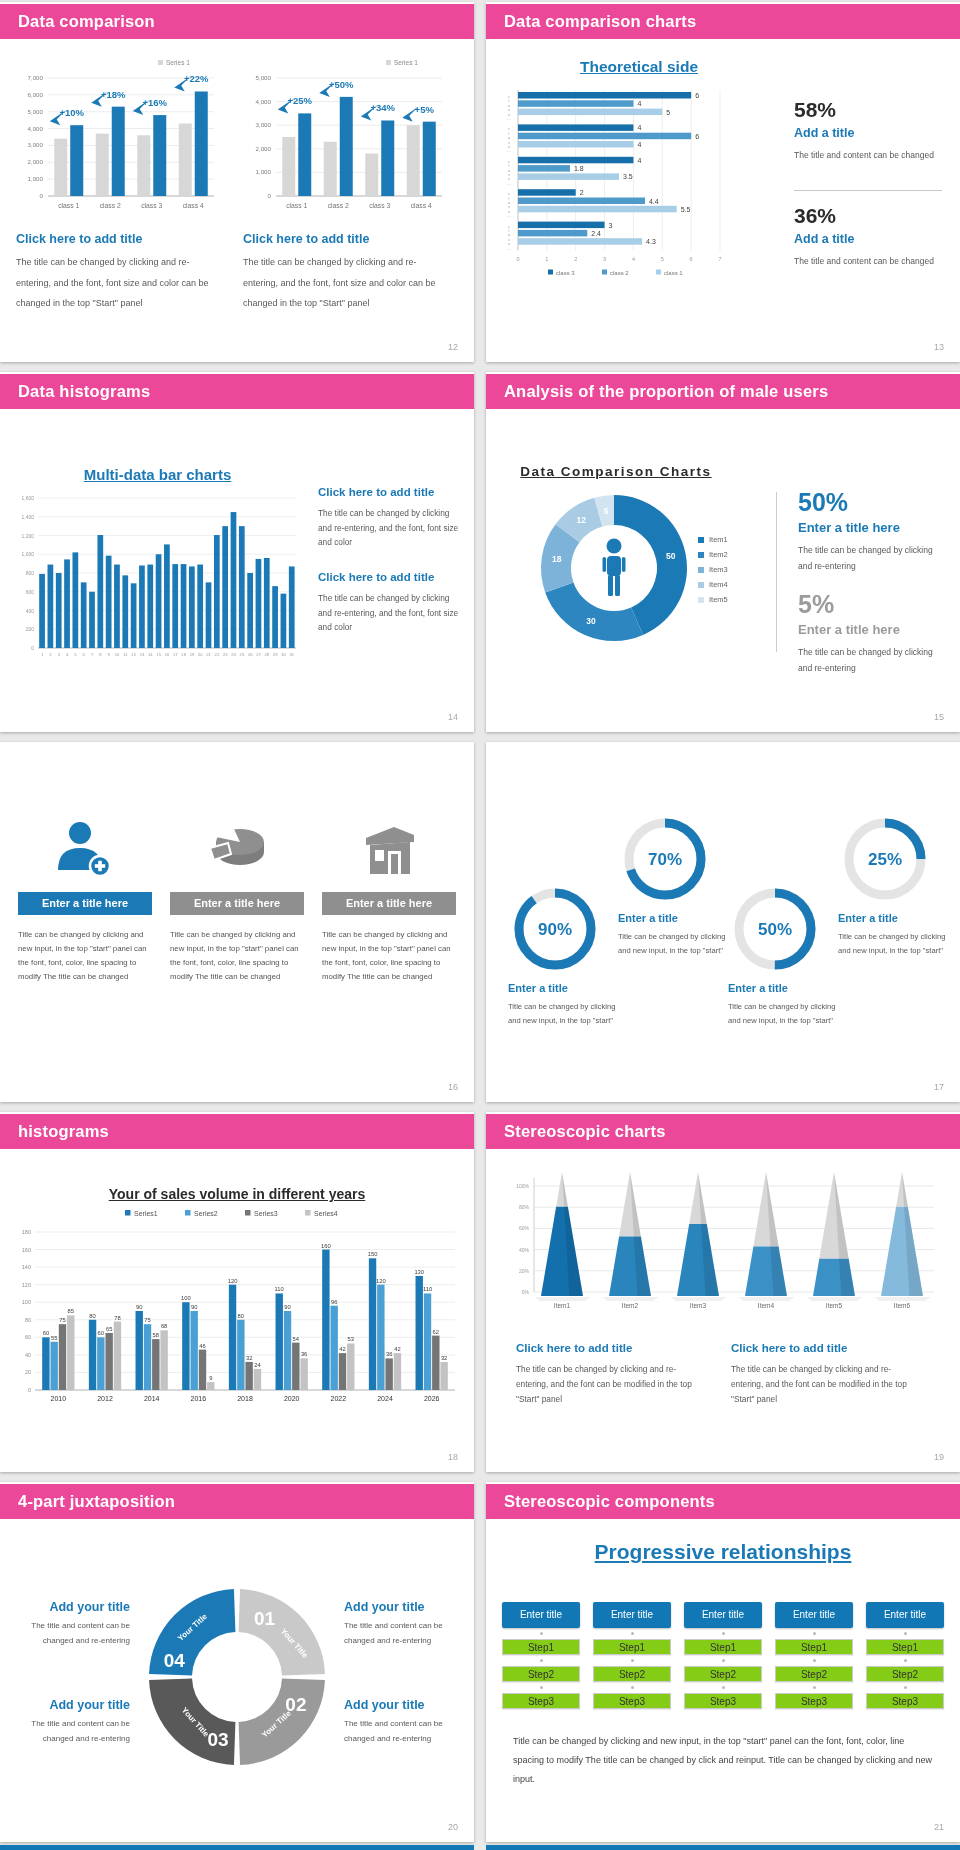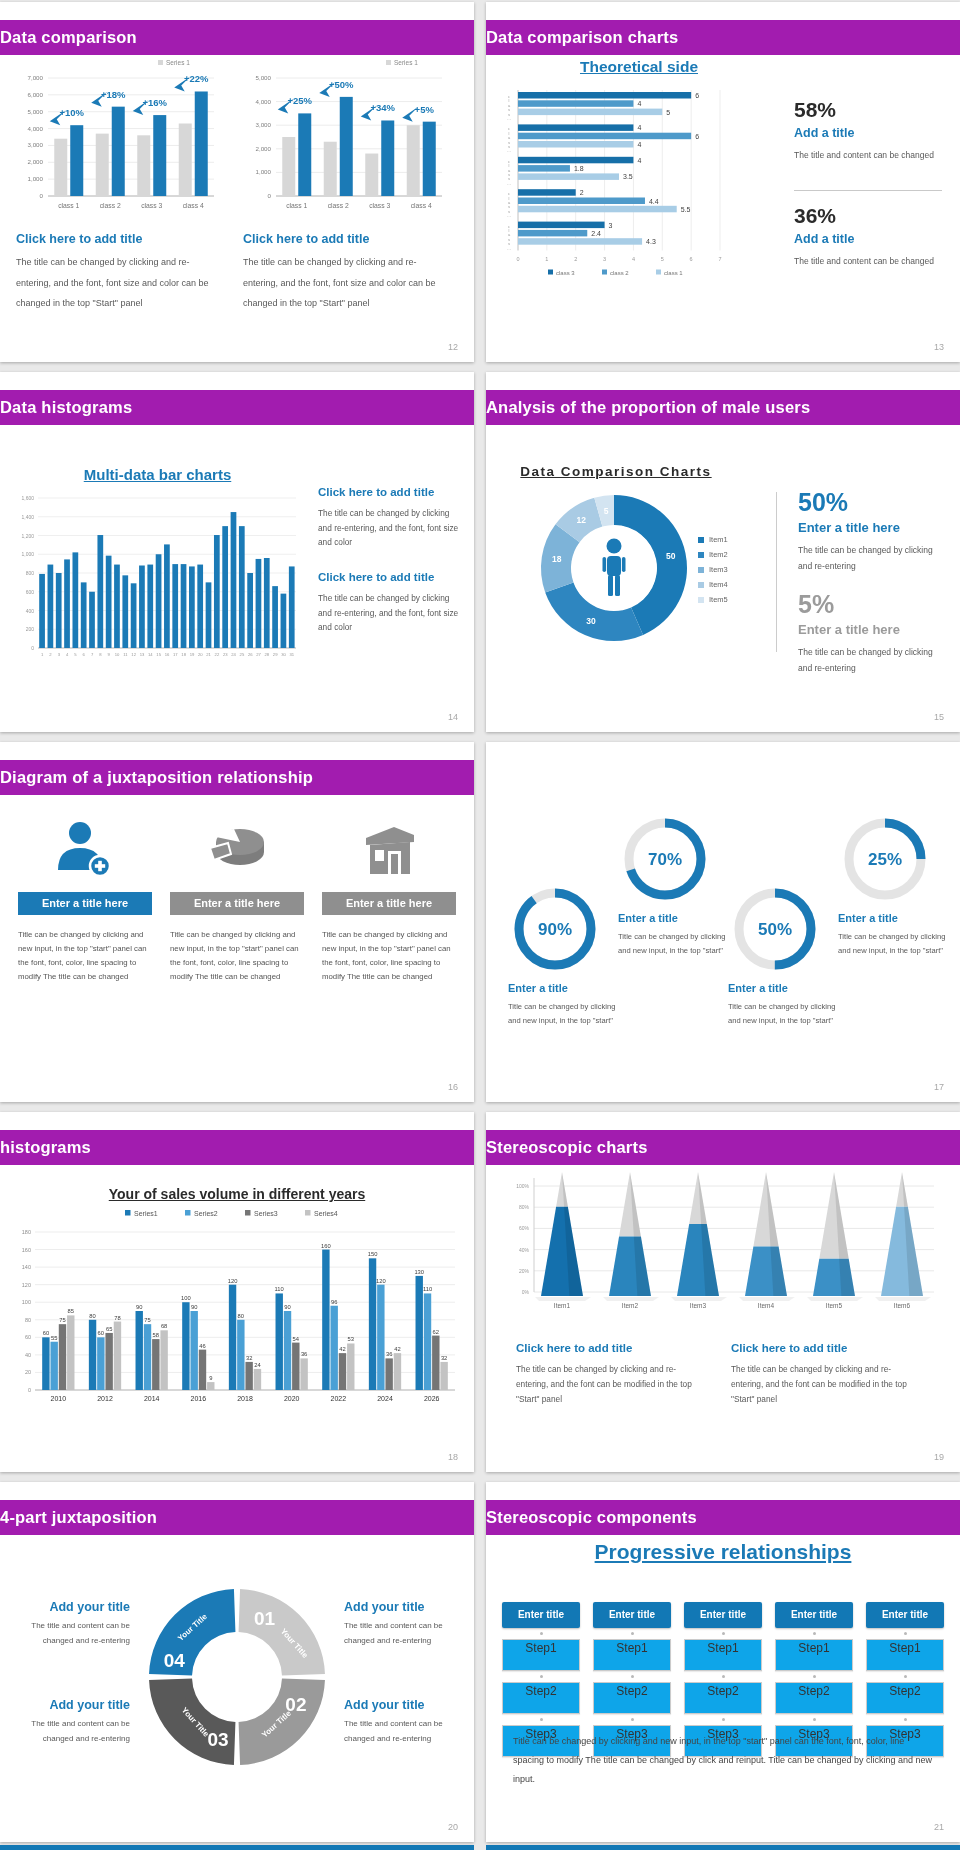--- a/index.html
+++ b/index.html
@@ -1,41 +1,41 @@
 <!DOCTYPE html>
 <html><head>
 <meta charset="utf-8">
 <style>
 *{margin:0;padding:0;box-sizing:border-box;}
 html,body{background:#e9e9e9;}
 body{font-family:"Liberation Sans",sans-serif;}
 .board{position:relative;width:960px;height:1850px;background:#e9e9e9;overflow:hidden;}
 .slide{position:absolute;width:474px;height:360px;background:#fff;box-shadow:0 1px 3px rgba(0,0,0,.28);}
-.sl-h{position:absolute;left:0;top:18px;width:100%;height:35px;background:#a21caf;color:#fff;
- font-size:16.5px;font-weight:bold;line-height:35px;padding-left:0;letter-spacing:.2px;}
+.sl-h{position:absolute;left:0;top:2px;width:100%;height:35px;background:#ec4899;color:#fff;
+ font-size:16.5px;font-weight:bold;line-height:35px;padding-left:18px;letter-spacing:.2px;}
 .pageno{position:absolute;right:16px;bottom:10px;font-size:9px;color:#a8a8a8;}
 .abs{position:absolute;}
 svg{font-family:"Liberation Sans",sans-serif;display:block;}
 .h-acc{color:#1b7ab6;font-weight:bold;}
 .bodytxt{color:#595959;}
 .ctr{text-align:center;text-decoration:underline;}
 .rt{text-align:right;}
 .stat-pct{font-size:21px;font-weight:bold;color:#2b2b2b;}
 .big-pct{font-size:25px;font-weight:bold;}
 .divline{background:#c9c9c9;height:1px;}
 .vdiv{background:#cccccc;width:1px;}
 .leg-row{display:flex;align-items:center;margin-bottom:6px;}
 .leg-sq{width:6px;height:6px;display:inline-block;margin-right:5px;flex:0 0 auto;}
 .leg-t{font-size:7.5px;color:#666;}
 .col-bar{height:23px;line-height:23px;text-align:center;color:#fff;font-weight:bold;font-size:11px;}
 .prog-col{position:absolute;top:120px;width:78px;}
-.prog-head{height:26px;line-height:26px;background:#1278b5;color:#fff;font-weight:bold;font-size:10px;
+.prog-head{height:26px;line-height:26px;background:#1278b5;color:#fff;font-weight:normal;font-size:10px;
  text-align:center;border-radius:2px;box-shadow:0 1px 2px rgba(0,0,0,.25);}
 .prog-dot{width:3px;height:3px;background:#b9b9b9;border-radius:50%;margin:4px auto;}
-.prog-step{height:32px;line-height:16px;background:#0ea5e9;border:1px solid #cbcbcb;font-size:12px;
+.prog-step{height:16px;line-height:16px;background:#84cc16;border:1px solid #cbcbcb;font-size:10px;
  color:#333;text-align:center;box-shadow:0 1px 1px rgba(0,0,0,.08);}
 .peek{position:absolute;height:5px;background:#1278b5;width:474px;}
 </style>
 </head>
 <body>
 
 <div class="board">
 
   <section class="slide" style="left:0;top:2px">
     <header class="sl-h"><span>Data comparison</span></header>
@@ -361,21 +361,20 @@
     <div class="abs big-pct" style="left: 312px; top: 116px; color: rgb(27, 122, 182);">50%</div>
     <div class="abs" style="left: 312px; top: 148px; font-size: 13px; font-weight: bold; color: rgb(27, 122, 182);">Enter a title here</div>
     <div class="abs bodytxt" style="left:312px;top:170px;width:148px;font-size:8.5px;line-height:16px">The title can be changed by clicking and re-entering</div>
     <div class="abs big-pct" style="left: 312px; top: 218px; color: rgb(155, 155, 155);">5%</div>
     <div class="abs" style="left: 312px; top: 250px; font-size: 13px; font-weight: bold; color: rgb(155, 155, 155);">Enter a title here</div>
     <div class="abs bodytxt" style="left:312px;top:272px;width:148px;font-size:8.5px;line-height:16px">The title can be changed by clicking and re-entering</div>
     <span class="pageno">15</span>
   </section>
 
   <section class="slide" style="left:0;top:742px">
-    <header class="sl-h"><span>Diagram of a juxtaposition relationship</span></header>
     <svg class="abs" style="left:50px;top:76px" width="70" height="66" viewBox="0 0 70 66">
       <circle cx="30" cy="15" r="11" fill="#1b7ab6"></circle>
       <path d="M8,52 Q8,30 30,30 Q52,30 52,52 L8,52 Z" fill="#1b7ab6"></path>
       <circle cx="50" cy="48" r="10" fill="#1b7ab6" stroke="#fff" stroke-width="2.5"></circle>
       <rect x="44.8" y="46.2" width="10.4" height="3.6" fill="#fff"></rect>
       <rect x="48.2" y="42.8" width="3.6" height="10.4" fill="#fff"></rect>
     </svg>
     <svg class="abs" style="left:202px;top:76px" width="70" height="66" viewBox="0 0 70 66">
       <path d="M14,24 v10 a24,13 0 0 0 48,0 v-10 Z" fill="#7d7d7d"></path>
       <ellipse cx="38" cy="24" rx="24" ry="13" fill="#8f8f8f"></ellipse>

